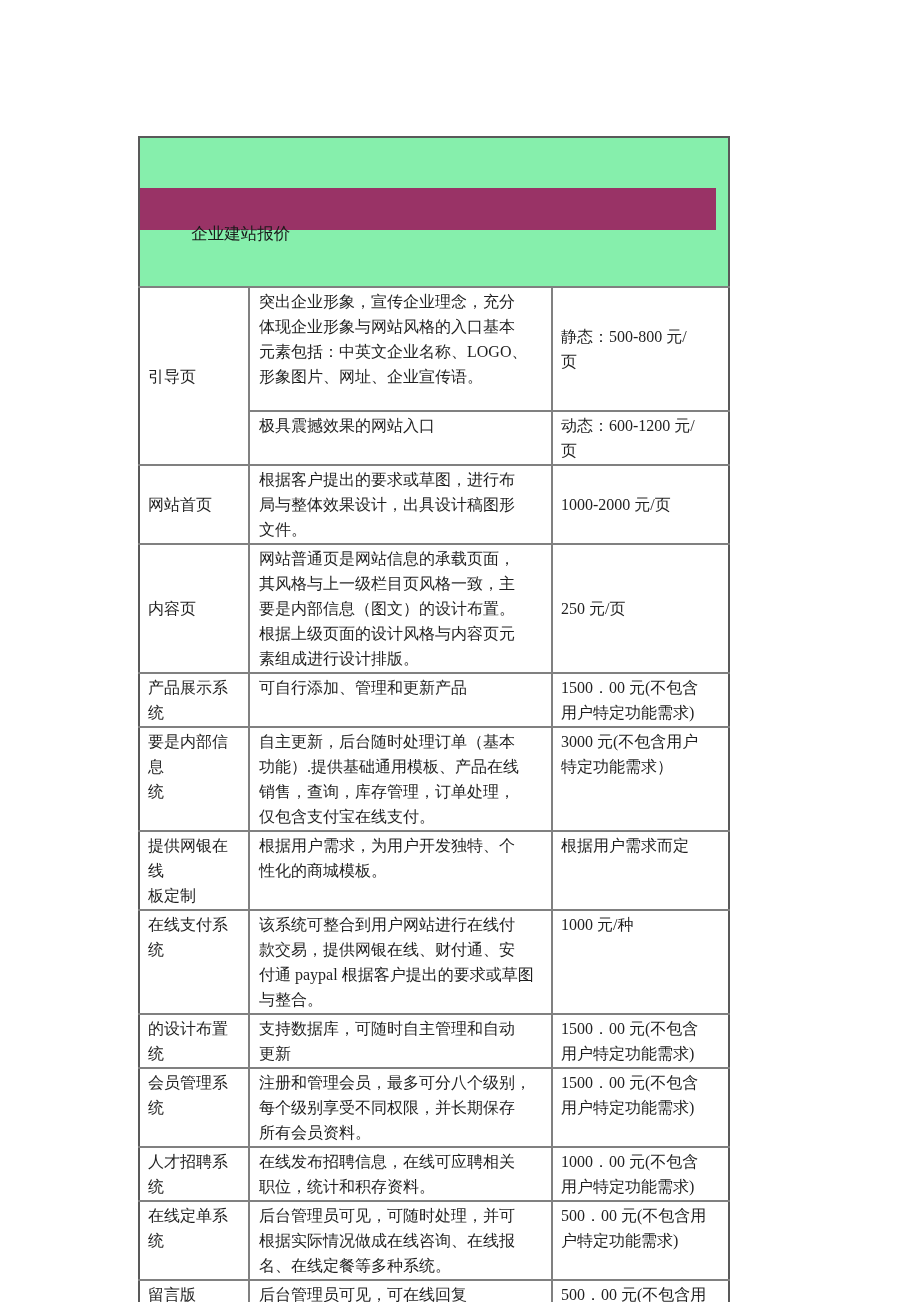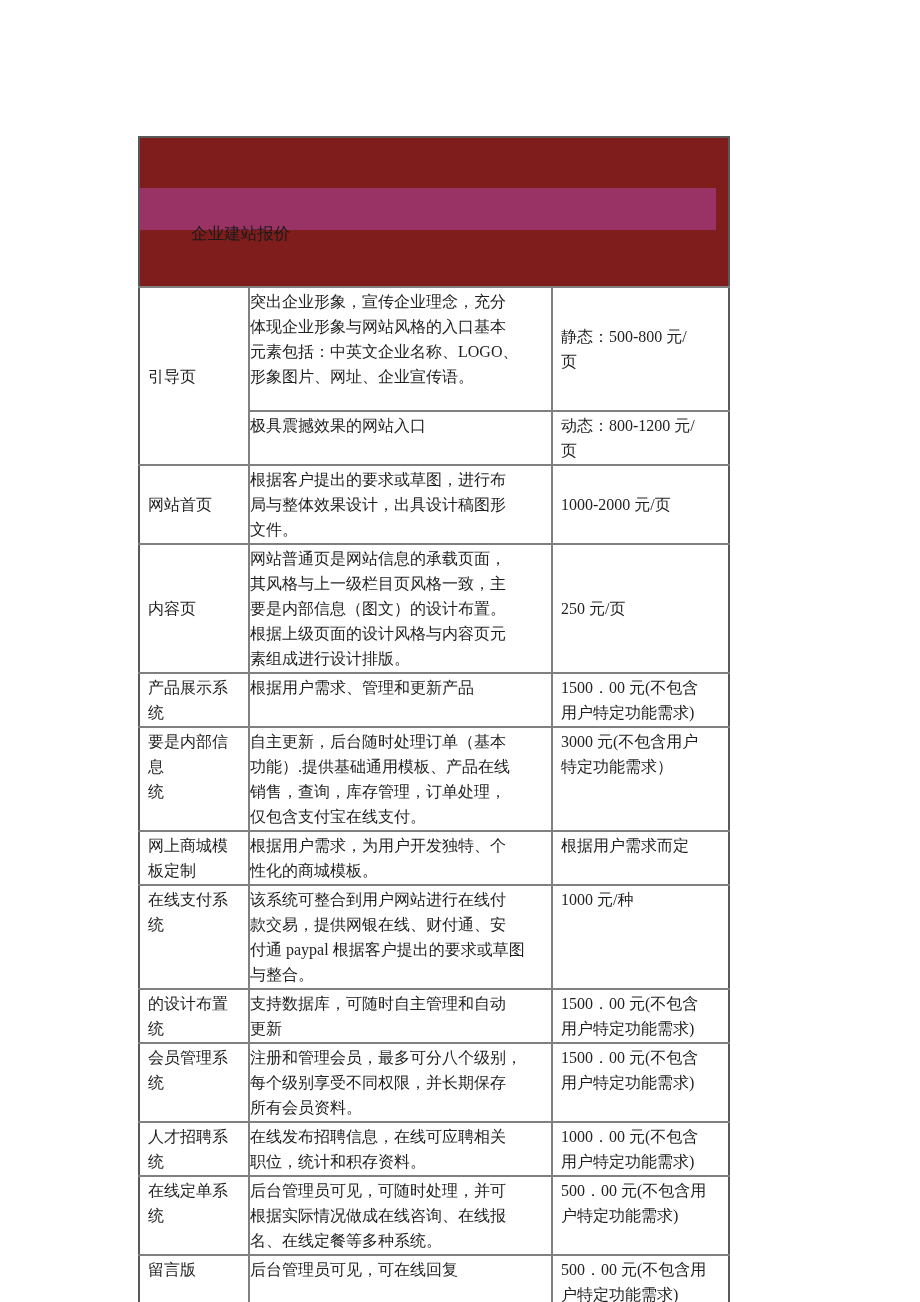--- a/index.html
+++ b/index.html
@@ -12,29 +12,29 @@
     position:absolute;left:138px;top:136px;
     border-collapse:collapse;table-layout:fixed;width:590px;
   }
   .page-table td{
     border:2px solid #808080;
     vertical-align:top;
     font-size:16px;line-height:25px;
     white-space:pre-wrap;
     padding:1px 8px;
   }
-  td.desc{padding:1px 0;}
+  td.desc{padding:1px 9px;}
   td.mid{vertical-align:middle;}
   
   .page-table tr td:first-child{border-left-color:#595959;}
   .page-table tr td:last-child{border-right-color:#595959;}
   .page-table tr:first-child td{border-top-color:#595959;}
   .page-table tr:last-child td{border-bottom-color:#595959;}
   
-  td.hdr-cell{padding:0 12px 6px 0;background:#7f1d1d;}
+  td.hdr-cell{padding:0 12px 6px 0;background:#86efac;}
   .hdr-band{
     background:#993366;height:42px;box-sizing:border-box;
     padding:8px 0 0 10px;font-size:16.5px;color:#1a1a1a;
   }
   tr.row-tall{height:124px;}
 </style>
 </head>
 <body>
 
 <table class="page-table">
@@ -56,21 +56,21 @@
       <td class="cat mid" rowspan="2">引导页</td>
       <td class="desc">突出企业形象，宣传企业理念，充分
 体现企业形象与网站风格的入口基本
 元素包括：中英文企业名称、LOGO、
 形象图片、网址、企业宣传语。</td>
       <td class="price mid">静态：500-800 元/
 页</td>
     </tr>
     <tr>
       <td class="desc">极具震撼效果的网站入口</td>
-      <td class="price mid">动态：800-1200 元/
+      <td class="price mid">动态：600-1200 元/
 页</td>
     </tr>
 
     <tr>
       <td class="cat mid">网站首页</td>
       <td class="desc">根据客户提出的要求或草图，进行布
 局与整体效果设计，出具设计稿图形
 文件。</td>
       <td class="price mid">1000-2000 元/页</td>
     </tr>
@@ -81,38 +81,38 @@
 其风格与上一级栏目页风格一致，主
 要是内部信息（图文）的设计布置。
 根据上级页面的设计风格与内容页元
 素组成进行设计排版。</td>
       <td class="price mid">250 元/页</td>
     </tr>
 
     <tr>
       <td class="cat">产品展示系
 统</td>
-      <td class="desc">根据用户需求、管理和更新产品</td>
+      <td class="desc">可自行添加、管理和更新产品</td>
       <td class="price">1500．00 元(不包含
 用户特定功能需求)</td>
     </tr>
 
     <tr>
       <td class="cat">要是内部信息
 统</td>
       <td class="desc">自主更新，后台随时处理订单（基本
 功能）.提供基础通用模板、产品在线
 销售，查询，库存管理，订单处理，
 仅包含支付宝在线支付。</td>
       <td class="price">3000 元(不包含用户
 特定功能需求）</td>
     </tr>
 
     <tr>
-      <td class="cat">网上商城模
+      <td class="cat">提供网银在线
 板定制</td>
       <td class="desc">根据用户需求，为用户开发独特、个
 性化的商城模板。</td>
       <td class="price">根据用户需求而定</td>
     </tr>
 
     <tr>
       <td class="cat">在线支付系
 统</td>
       <td class="desc">该系统可整合到用户网站进行在线付

